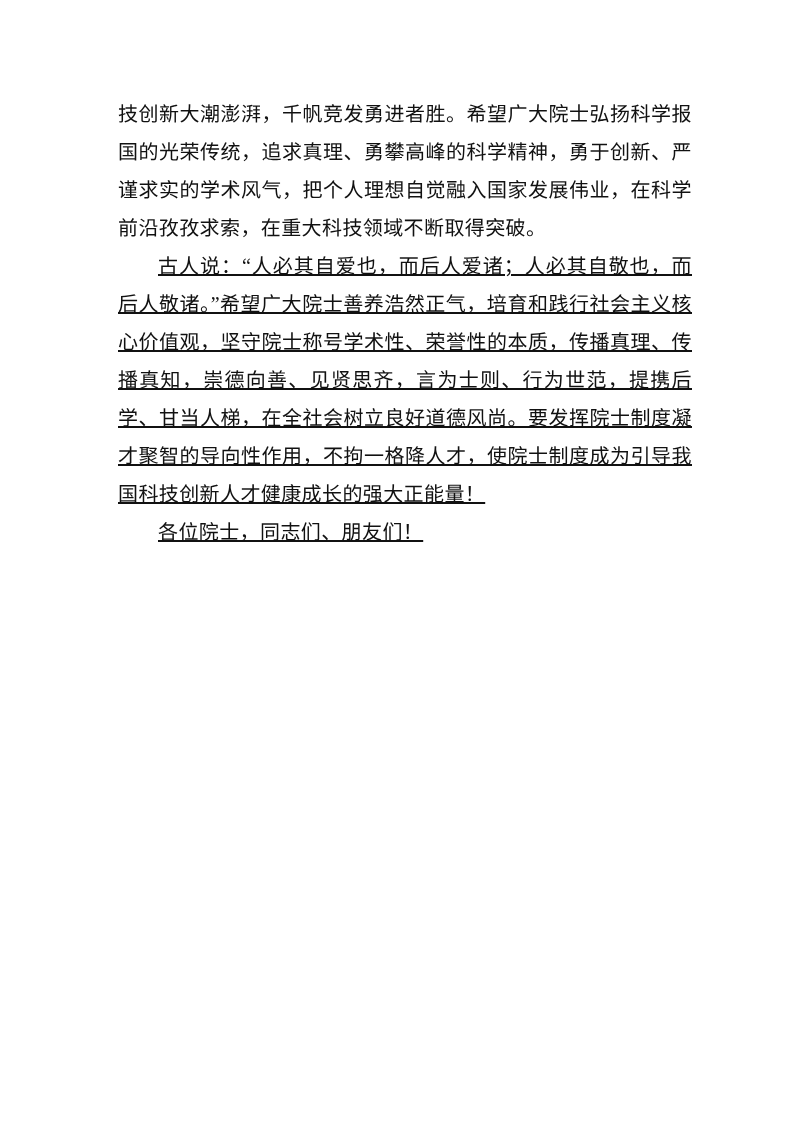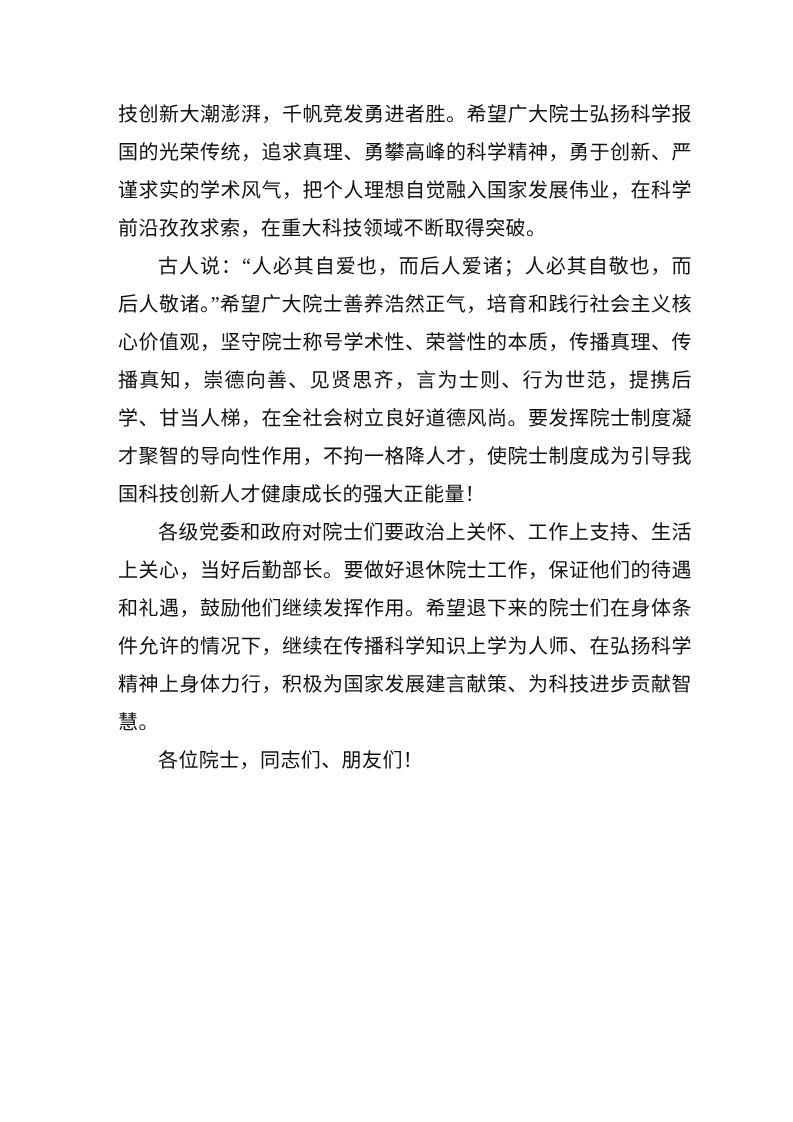--- a/index.html
+++ b/index.html
@@ -30,25 +30,25 @@
     font-size: 20px;
     line-height: 38px;
     letter-spacing: 0.4px;
     color: #111111;
     text-align: justify;
     text-justify: inter-ideograph;
     word-break: normal;
   }
   .para.indent {
     text-indent: 2em;
+    text-decoration: underline;
   }
 </style>
 </head>
 <body>
 
 <div class="page">
   <div class="text-block">
     <p class="para">技创新大潮澎湃，千帆竞发勇进者胜。希望广大院士弘扬科学报国的光荣传统，追求真理、勇攀高峰的科学精神，勇于创新、严谨求实的学术风气，把个人理想自觉融入国家发展伟业，在科学前沿孜孜求索，在重大科技领域不断取得突破。</p>
     <p class="para indent">古人说：“人必其自爱也，而后人爱诸；人必其自敬也，而后人敬诸。”希望广大院士善养浩然正气，培育和践行社会主义核心价值观，坚守院士称号学术性、荣誉性的本质，传播真理、传播真知，崇德向善、见贤思齐，言为士则、行为世范，提携后学、甘当人梯，在全社会树立良好道德风尚。要发挥院士制度凝才聚智的导向性作用，不拘一格降人才，使院士制度成为引导我国科技创新人才健康成长的强大正能量！</p>
-    <p class="para indent">各级党委和政府对院士们要政治上关怀、工作上支持、生活上关心，当好后勤部长。要做好退休院士工作，保证他们的待遇和礼遇，鼓励他们继续发挥作用。希望退下来的院士们在身体条件允许的情况下，继续在传播科学知识上学为人师、在弘扬科学精神上身体力行，积极为国家发展建言献策、为科技进步贡献智慧。</p>
     <p class="para indent">各位院士，同志们、朋友们！</p>
   </div>
 </div>
 
 </body></html>

